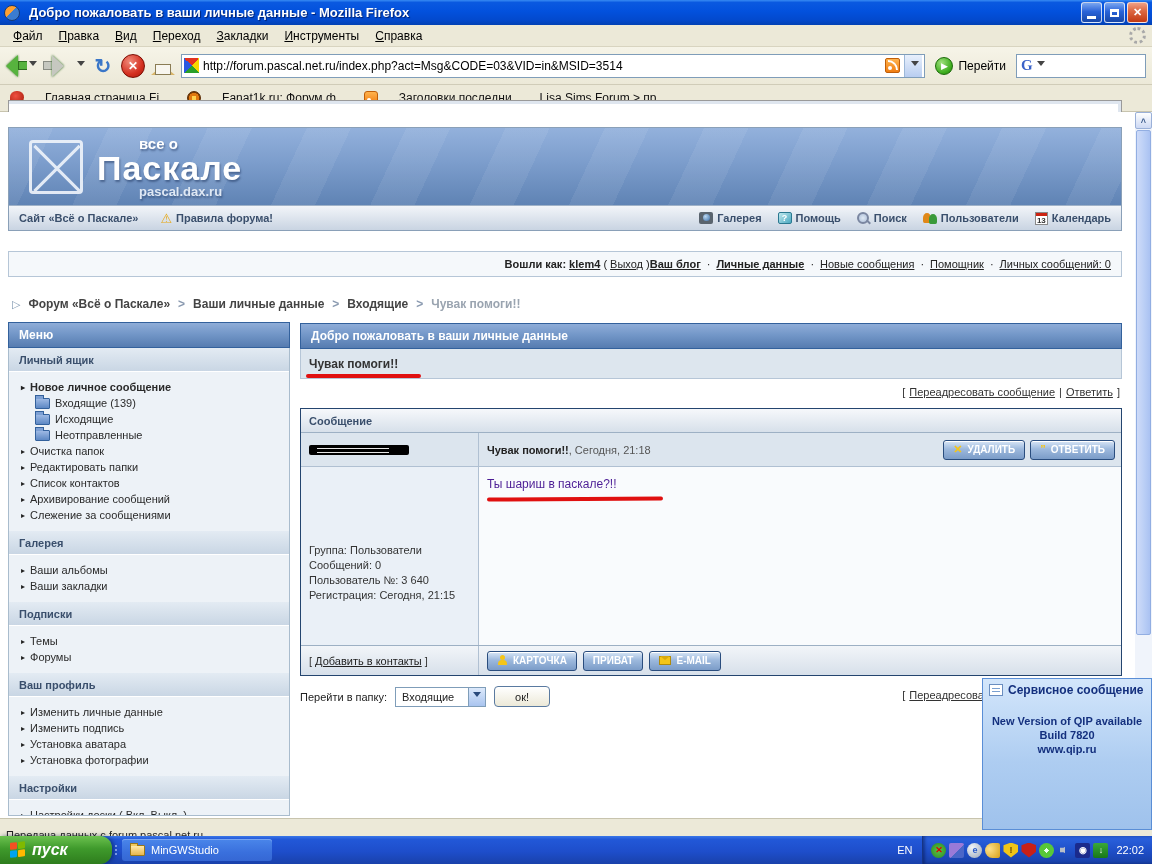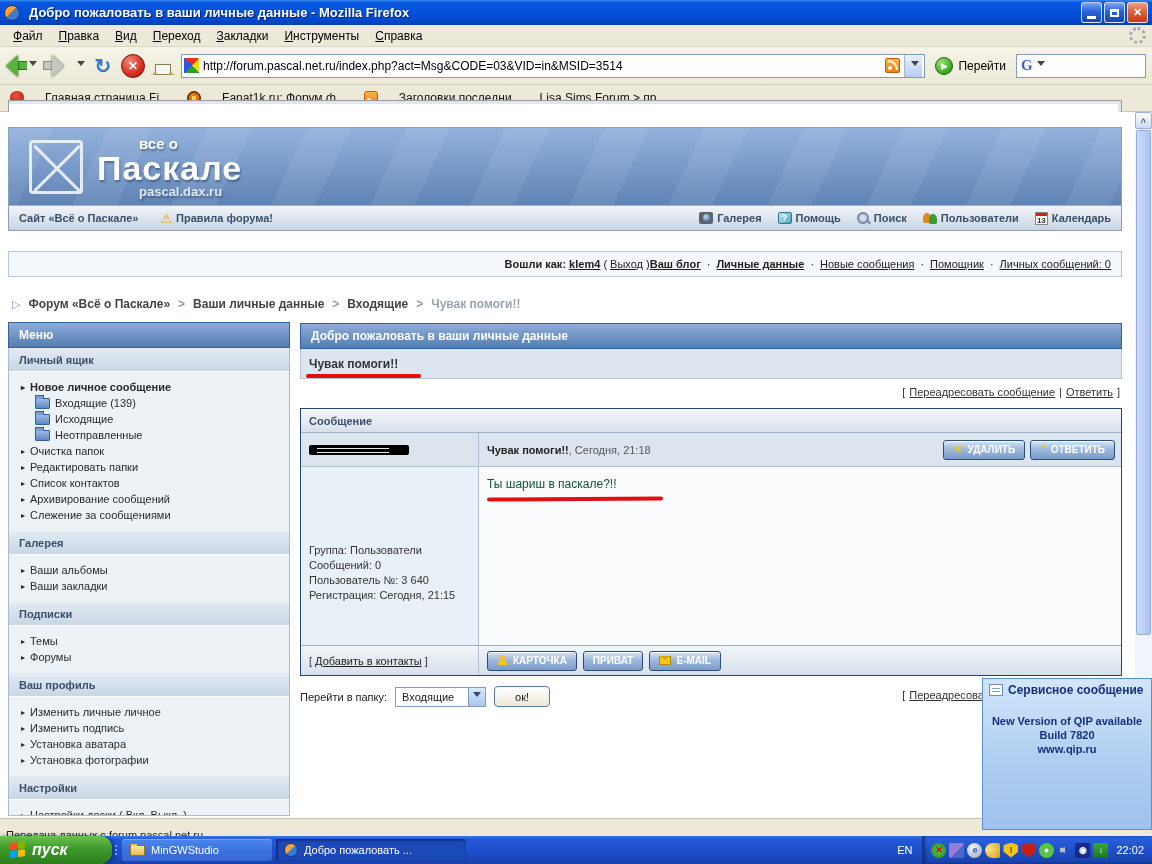--- a/index.html
+++ b/index.html
@@ -156,21 +156,21 @@
   .redact::after{top:7px;border-top:1px dashed #fff;height:0}
   .row1-right{flex:1;display:flex;align-items:center;justify-content:space-between;padding:0 6px 0 8px;font-size:11px;color:#555}
   .row1-right .mt b{color:#222}
   .btns{display:flex;gap:5px}
   .ipb-btn{display:inline-flex;align-items:center;gap:5px;height:20px;padding:0 9px;
     background:linear-gradient(180deg,#d8e6f6,#9db9dd 45%,#7b9cc8);border:1px solid #2a4d7e;border-radius:3px;
     color:#fff;font-weight:bold;font-size:10px;box-shadow:inset 0 1px 0 #fff}
   .bi{color:#f5c518;font-weight:bold;font-size:11px;line-height:1}
   .row2{display:flex;min-height:178px;background:#f9fbfd}
   .cell-info{width:178px;border-right:1px solid #b0c0d2;background:#eaf0f7;padding:76px 8px 8px;font-size:11px;color:#333;line-height:15px}
-  .cell-msg{flex:1;padding:10px 8px;font-size:12px;color:#14532d;position:relative}
+  .cell-msg{flex:1;padding:10px 8px;font-size:12px;color:#4c1d95;position:relative}
   .redline.r2{left:8px;top:30px;width:176px;transform:rotate(-.4deg)}
   .row3{display:flex;height:30px;background:linear-gradient(180deg,#f2f5f9,#d7e0ea);border-top:1px solid #9db0c4}
   .row3 .cell-user{font-size:11px;color:#333;gap:3px}
   .row3-right{flex:1;display:flex;align-items:center;gap:6px;padding-left:8px}
   .pers{width:11px;height:11px;position:relative}
   .pers::before{content:"";position:absolute;left:3px;top:0;width:5px;height:5px;border-radius:50%;background:#f5c518}
   .pers::after{content:"";position:absolute;left:1px;top:5px;width:9px;height:5px;border-radius:4px 4px 0 0;background:#f5c518}
   .env-ic{width:12px;height:9px;background:#f5c518;position:relative;border:1px solid #b08a0a}
   .env-ic::after{content:"";position:absolute;left:0;top:-1px;border-left:5px solid transparent;border-right:5px solid transparent;border-top:4px solid #d8a90e}
   .jump-row{margin-top:10px;display:flex;align-items:center;gap:8px;font-size:11px;color:#222;position:relative}
@@ -451,21 +451,21 @@
             <div class="s-item">
                 <span class="tri">▸</span>
                 <span>Форумы</span>
               </div>
           </div>
 
           <div class="sec-hd">Ваш профиль</div>
           <div class="sec-items">
             <div class="s-item">
                 <span class="tri">▸</span>
-                <span>Изменить личные личное</span>
+                <span>Изменить личные данные</span>
               </div>
             <div class="s-item">
                 <span class="tri">▸</span>
                 <span>Изменить подпись</span>
               </div>
             <div class="s-item">
                 <span class="tri">▸</span>
                 <span>Установка аватара</span>
               </div>
             <div class="s-item">
@@ -613,24 +613,20 @@
     </div>
     <div class="grip">
         <i></i>
         <i></i>
         <i></i>
       </div>
     <div class="taskbtn">
       <span class="tfolder"></span>
       <span>MinGWStudio</span>
     </div>
-    <div class="taskbtn active">
-      <span class="ff-ball" style="width:14px;height:14px"></span>
-      <span>Добро пожаловать ...</span>
-    </div>
     <div class="lang">
         <span>EN</span>
       </div>
     <div class="tray">
       <span class="tico t-round" style="background:radial-gradient(circle,#5cc24a,#2a8a1e);color:#d00">✕</span>
       <span class="tico" style="background:linear-gradient(135deg,#9a7ad8 0 55%,#4a66c8 55%);border-radius:2px"></span>
       <span class="tico t-round" style="background:radial-gradient(circle at 35% 30%,#f0f4f8,#9aa6b8);color:#2a5ac8">e</span>
       <span class="tico" style="background:radial-gradient(circle at 30% 40%,#ffe08a,#d8a018);border-radius:50% 2px 2px 50%"></span>
       <span class="tico" style="background:#f0c418;clip-path:polygon(50% 0,100% 18%,100% 60%,50% 100%,0 60%,0 18%);color:#6a4a00">!</span>
       <span class="tico" style="background:#c82018;clip-path:polygon(50% 0,100% 18%,100% 60%,50% 100%,0 60%,0 18%)"></span>

